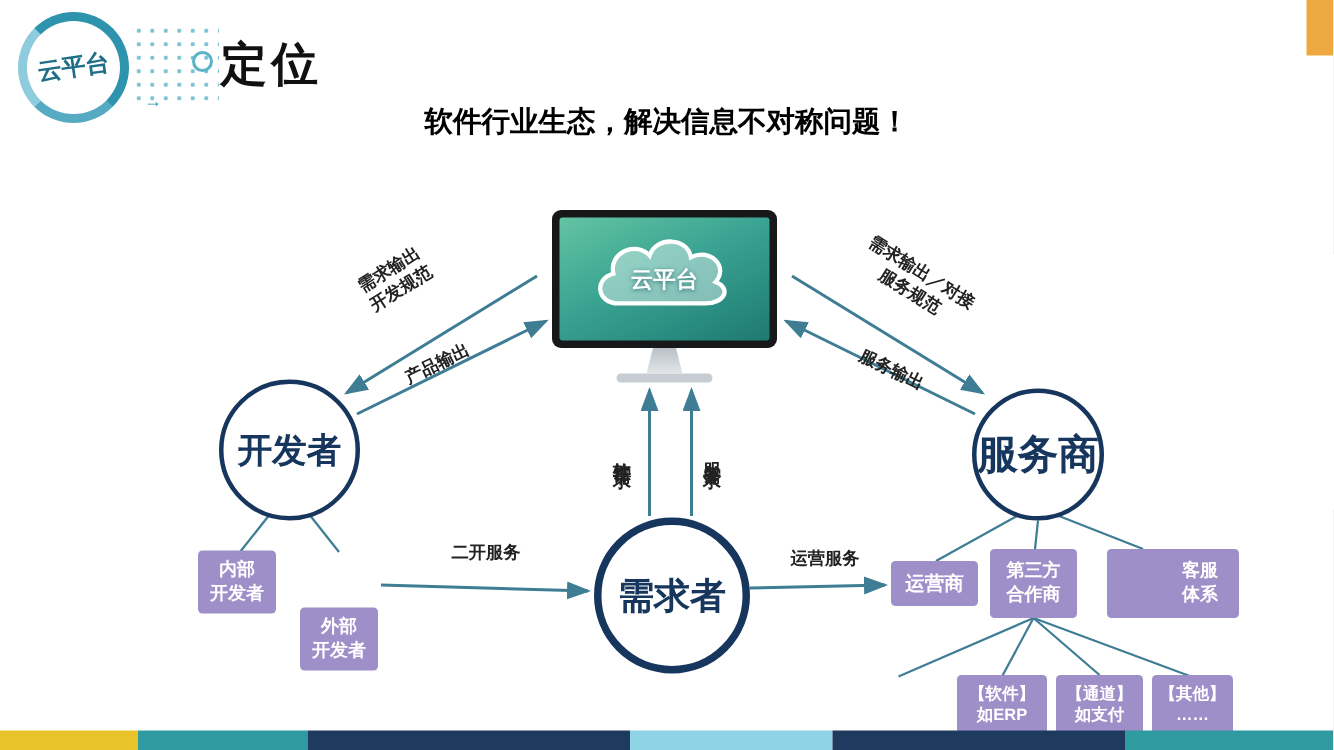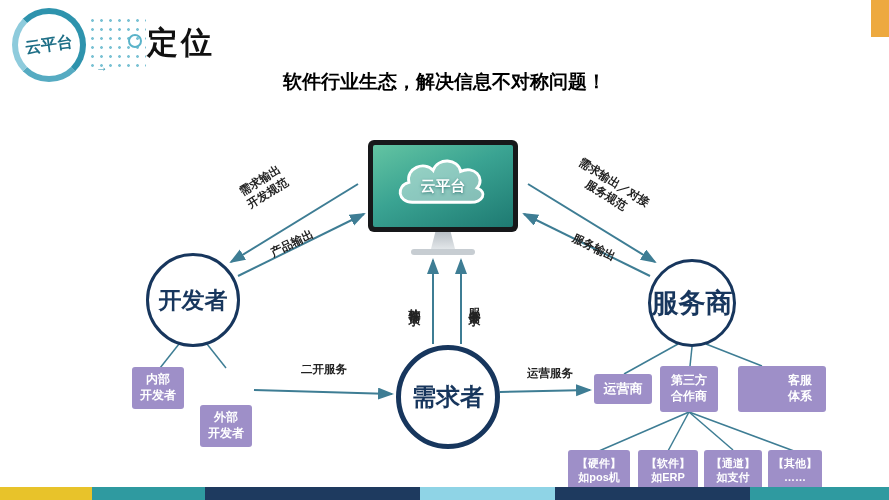--- a/index.html
+++ b/index.html
@@ -148,22 +148,20 @@
 
   <div class="pbox pb-internal">内部
 开发者</div>
   <div class="pbox pb-external">外部
 开发者</div>
   <div class="pbox pb-operator">运营商</div>
   <div class="pbox pb-third">第三方
 合作商</div>
   <div class="pbox pb-cs">客服
 体系</div>
-  <div class="pbox pb-sub pb-hw">【硬件】
-如pos机</div>
   <div class="pbox pb-sub pb-sw">【软件】
 如ERP</div>
   <div class="pbox pb-sub pb-ch">【通道】
 如支付</div>
   <div class="pbox pb-sub pb-other">【其他】
 ……</div>
 
   <div class="bottom-bar">
     <div style="width:92px;background:#e8c32a;"></div>
     <div style="width:113px;background:#2f9aa0;"></div>

